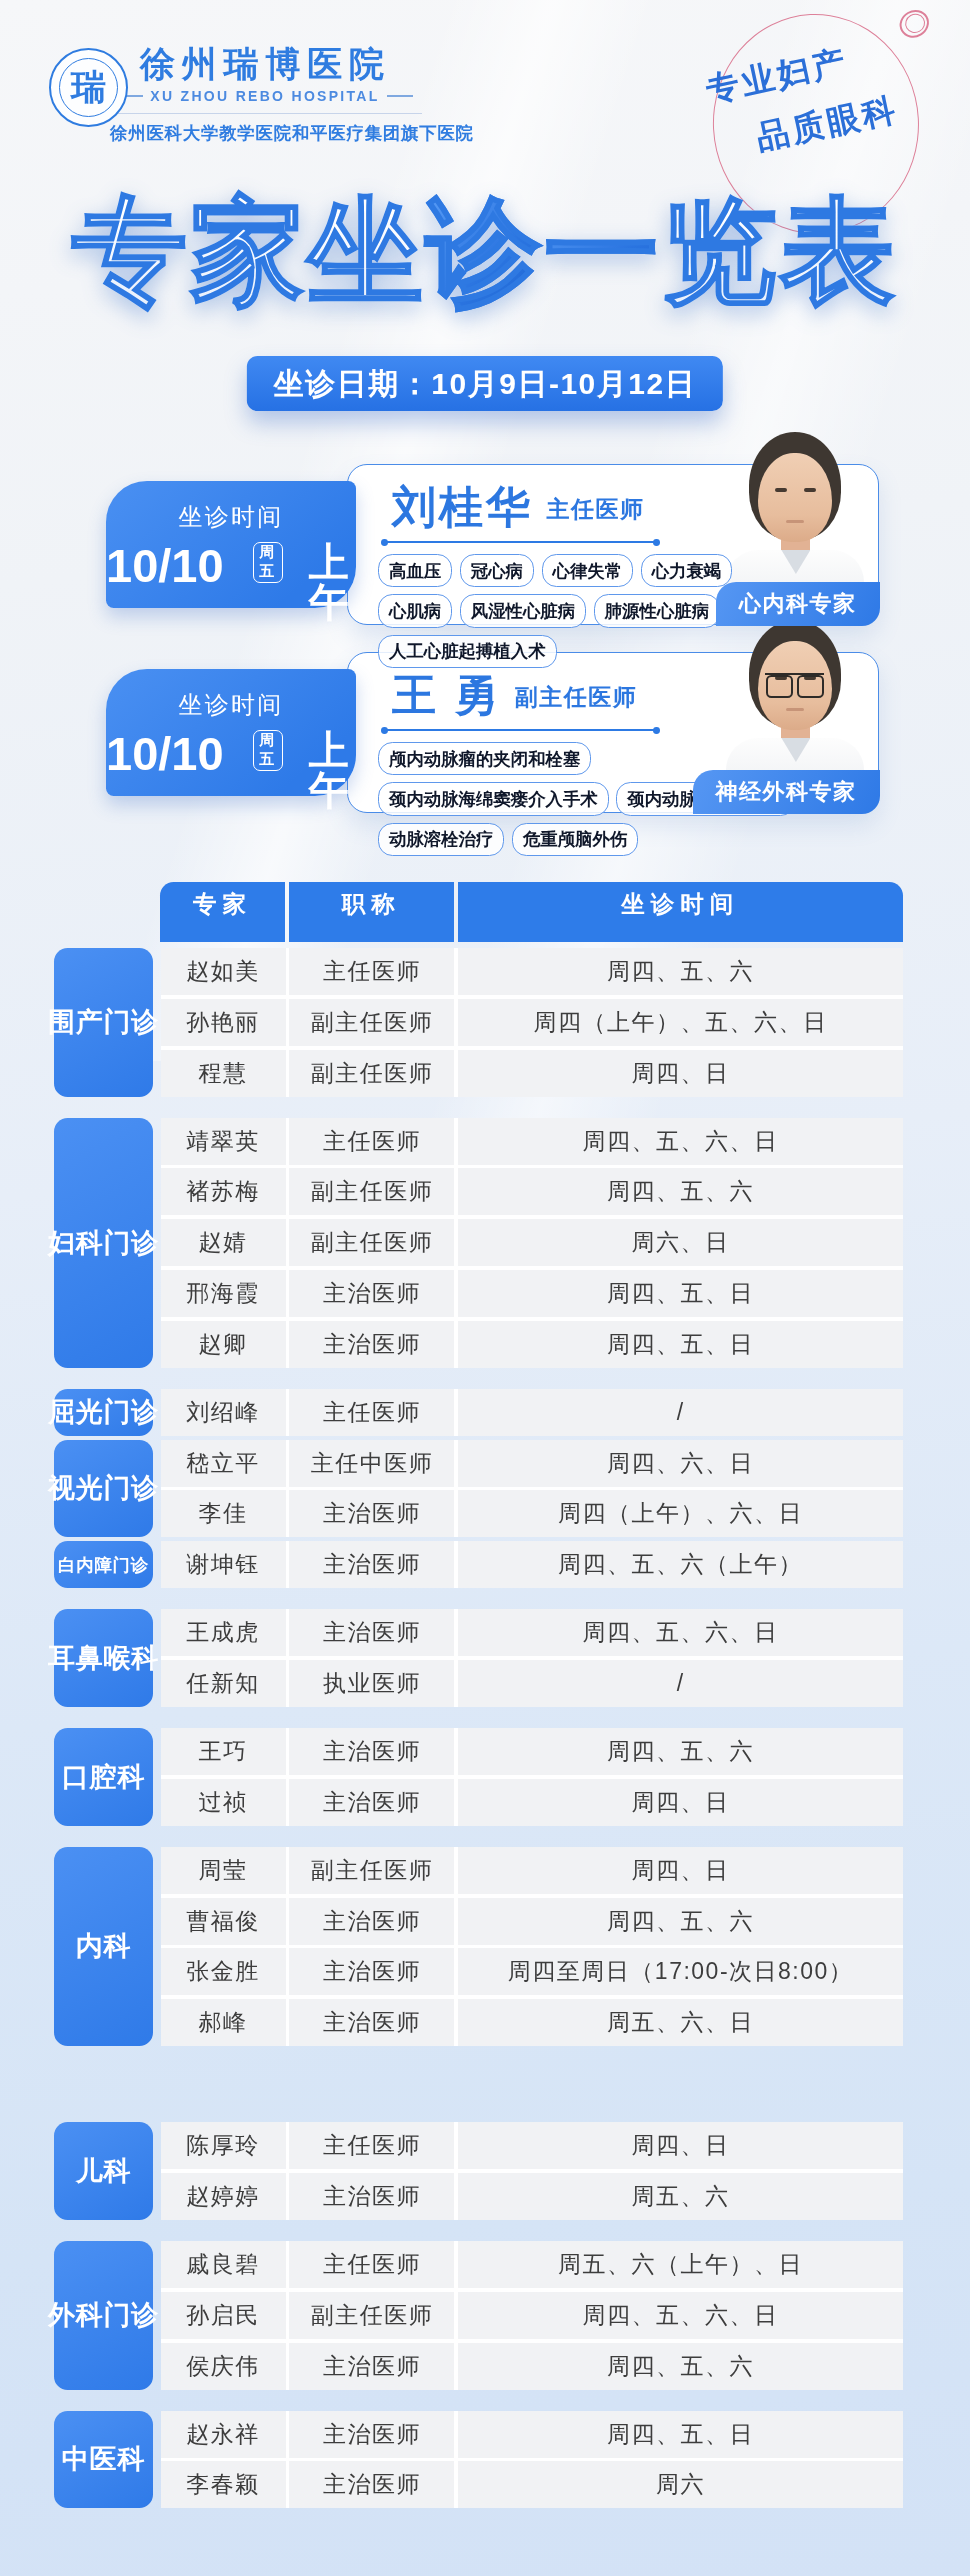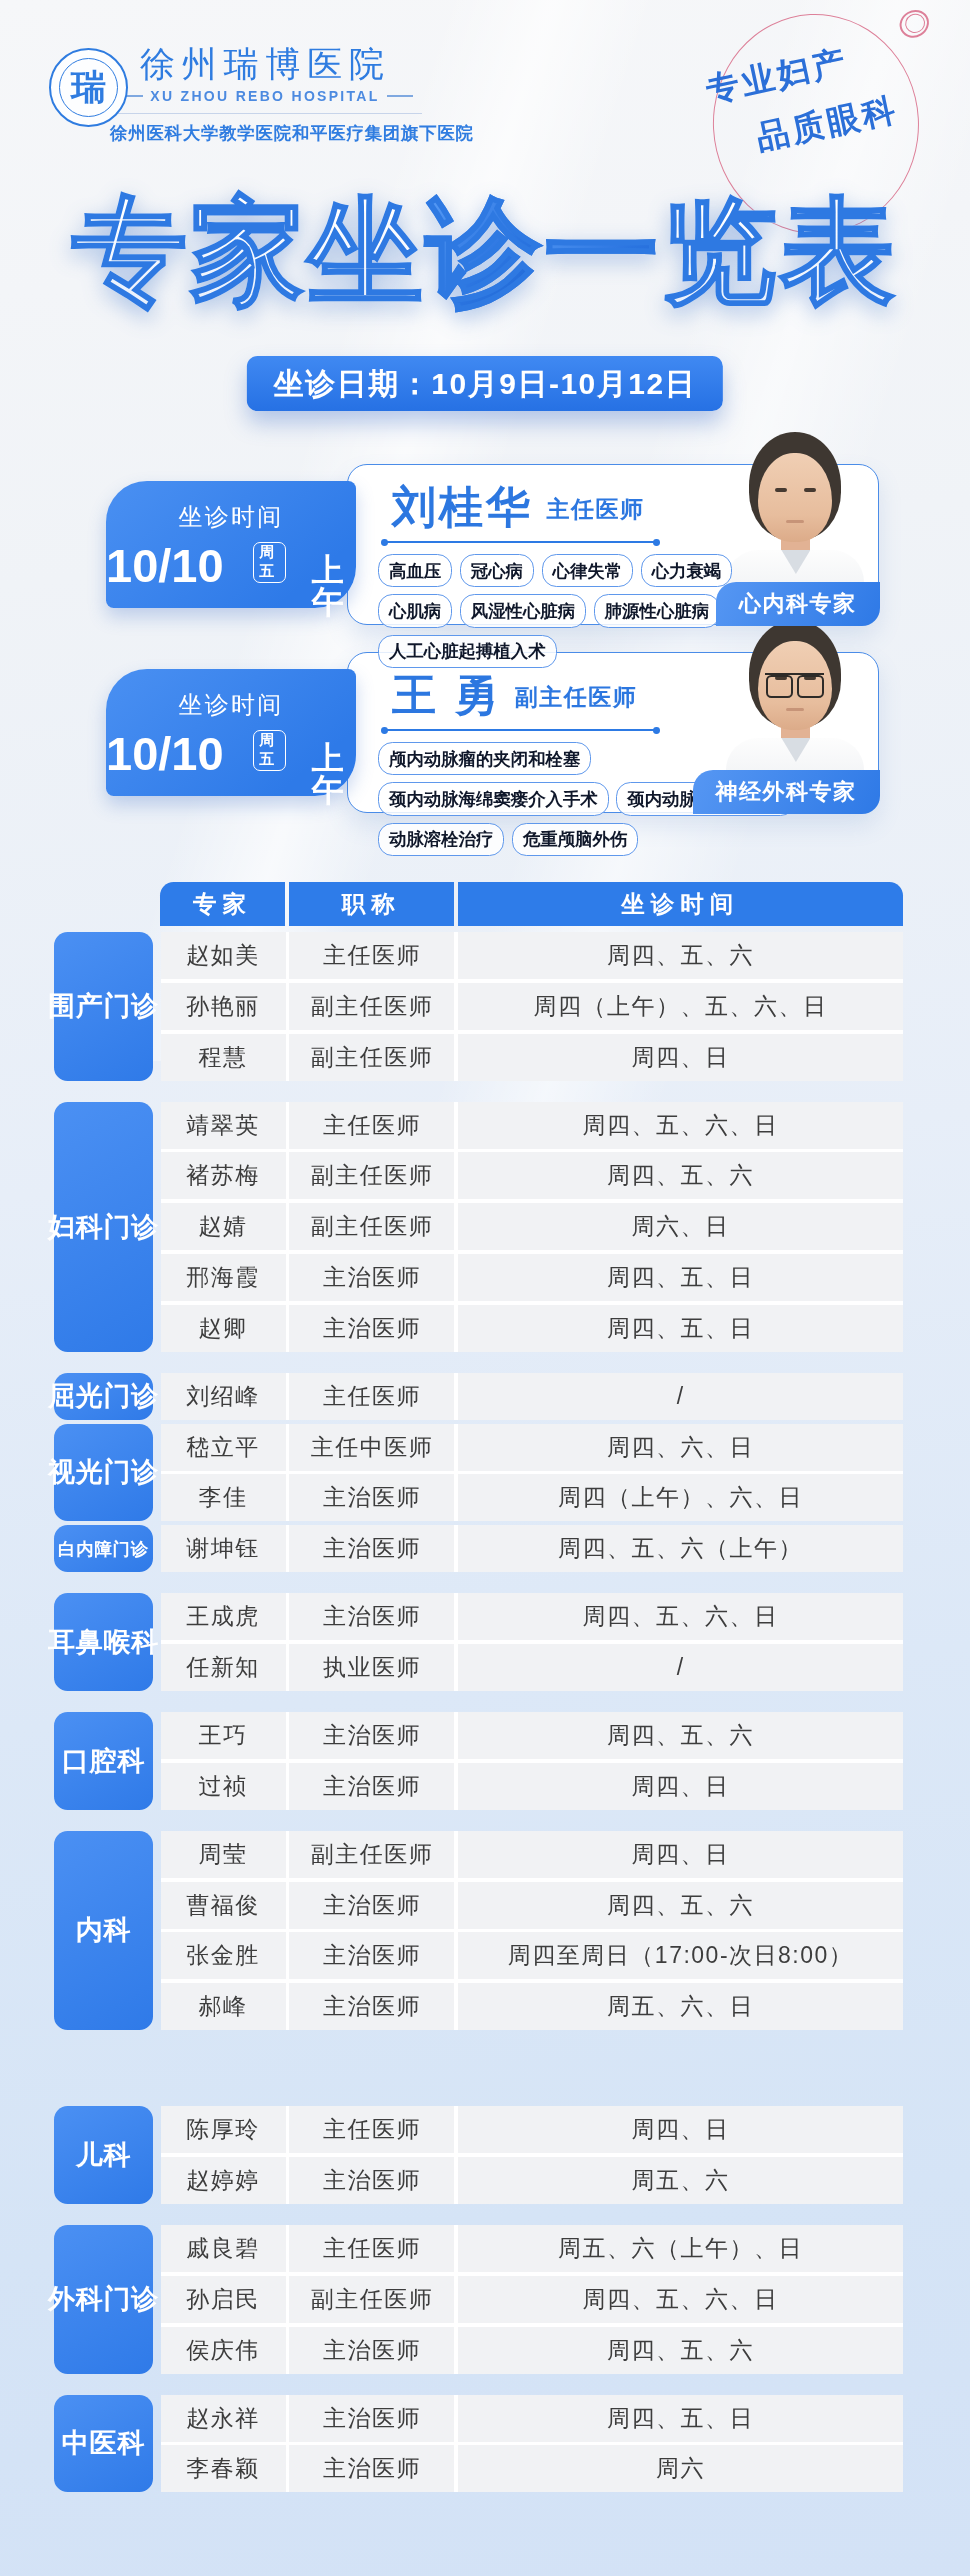--- a/index.html
+++ b/index.html
@@ -9,21 +9,21 @@
       linear-gradient(108deg, rgba(255,255,255,0) 34%, rgba(255,255,255,.65) 42%, rgba(255,255,255,0) 50%) no-repeat 0 0 / 100% 1061px,
       linear-gradient(108deg, rgba(255,255,255,0) 58%, rgba(255,255,255,.55) 66%, rgba(255,255,255,0) 75%) no-repeat 0 0 / 100% 1213px,
       linear-gradient(175deg,#f6f7f9 0%,#f0f3f7 22%,#e7eef8 45%,#dce8f7 65%,#d5e4f6 85%,#d3e2f6 100%);}
 
   
   .logo{position:absolute;left:49px;top:45px;display:flex;align-items:flex-start;}
   .seal{width:79px;height:79px;border:2.3px solid #2f7ce0;border-radius:50%;position:relative;margin-top:3px;background:#fdfeff;}
   .seal-inner{position:absolute;inset:7.6px;border:1.5px solid #2f7ce0;border-radius:50%;display:flex;align-items:center;justify-content:center;}
   .seal-char{font-size:35px;font-weight:bold;color:#2f7ce0;}
   .logo-text{margin-left:12px;width:250px;}
-  .hname{font-size:35px;font-weight:normal;color:#2f7ce0;letter-spacing:6.8px;line-height:1.1;white-space:nowrap;}
+  .hname{font-size:35px;font-weight:bold;color:#2f7ce0;letter-spacing:6.8px;line-height:1.1;white-space:nowrap;}
   .hen{display:flex;align-items:center;justify-content:center;margin-top:4.5px;color:#4c8ae0;font-size:14px;letter-spacing:2.3px;font-weight:bold;white-space:nowrap;}
   .hen .dash{flex:0 0 26px;height:1.5px;background:#7fa8e0;margin:0 7.6px;}
   .hdiv{height:0.8px;background:#c7d4ea;margin:9px 0 7.6px -30px;width:312px;}
   .hsub{font-size:17.4px;font-weight:bold;color:#2f7ce0;white-space:nowrap;margin-left:-30px;letter-spacing:0.8px;}
 
   
   .slogan{position:absolute;top:44px;right:26px;width:227px;height:167px;transform:rotate(-12deg);}
   .sl-ellipse{position:absolute;left:-3px;top:-33px;width:206px;height:220px;border:1.5px solid #dd8099;border-radius:50%;transform:rotate(9deg);}
   .sl-ring{position:absolute;right:-4.5px;top:-13.6px;width:30px;height:27px;border:2.3px solid #dd8099;border-radius:50%;transform:rotate(-18deg);}
   .sl-ring::after{content:"";position:absolute;left:3.8px;top:2.3px;width:18px;height:16.7px;border:1.5px solid #dd8099;border-radius:50%;}
@@ -45,21 +45,21 @@
   .card{position:absolute;left:0;width:773px;height:161px;}
   .card:nth-child(1){top:464px;}
   .card:nth-child(2){top:652px;}
   .card-body{position:absolute;left:241px;right:0;top:0;bottom:0;background:#ffffff;border:1.5px solid #4a8ce8;border-radius:20px;box-shadow:0 12px 23px rgba(90,130,200,.16);}
   .panel{position:absolute;left:0;top:16.7px;width:250px;height:127px;z-index:4;border-radius:41px 7.6px 41px 7.6px;
     background:linear-gradient(140deg,#4a90f2 0%,#2e7ae8 80%);color:#fff;box-shadow:0 9px 18px rgba(60,110,200,.28);}
   .p-label{margin-top:20px;text-align:center;font-size:24px;letter-spacing:2.3px;}
   .p-date-row{display:flex;justify-content:center;align-items:flex-start;margin-top:9px;gap:24px;}
   .p-date{font-size:47px;font-weight:bold;line-height:1;}
   .p-wk{border:1.5px solid #fff;border-radius:7px;font-size:15px;font-weight:bold;padding:0.8px 5.3px;margin:0 1.5px 0 5.3px;}
-  .p-ampm{font-size:32px;font-weight:bold;margin-top:12px;line-height:1;}
+  .p-ampm{font-size:40px;font-weight:bold;line-height:1;}
   .name-row{margin:20px 0 0 44px;display:flex;align-items:flex-end;}
   .dname{font-size:44px;font-weight:bold;color:#2c77e0;letter-spacing:3px;line-height:1;}
   .dtitle{font-size:23px;font-weight:bold;color:#2c77e0;margin:0 0 4.5px 13.6px;letter-spacing:1.5px;}
   .divider{position:relative;margin:12px 0 10.6px 36px;width:273px;height:2.3px;background:#2d7ae4;border-radius:1.5px;}
   .divider::before,.divider::after{content:"";position:absolute;top:-2.3px;width:6.8px;height:6.8px;border-radius:50%;background:#2d7ae4;}
   .divider::before{left:-3px;}
   .divider::after{right:-3px;}
   .tags{margin-left:30px;width:436px;display:flex;flex-wrap:wrap;gap:6.8px 7.6px;position:relative;z-index:3;}
   .tag{border:1.5px solid #5f98ec;border-radius:14.4px;color:#0f172a;font-size:17.4px;font-weight:bold;padding:3.8px 10px;white-space:nowrap;background:rgba(255,255,255,.85);}
   .badge{position:absolute;right:-1.5px;bottom:-1.5px;z-index:5;background:linear-gradient(120deg,#5697f3,#2e79e6);color:#fff;font-size:22px;font-weight:bold;letter-spacing:1.5px;padding:6.8px 23px;border-radius:20px 0 18px 0;}
@@ -75,21 +75,21 @@
   .p-coat::before{content:"";position:absolute;left:55px;top:0;width:29px;height:24px;background:#d8dde3;clip-path:polygon(0 0,100% 0,50% 100%);}
   .p-glasses{left:42px;top:55px;width:59px;height:21px;border-top:2.3px solid #2e2b28;display:none;}
   .p-glasses::before,.p-glasses::after{content:"";position:absolute;top:0;width:23px;height:19px;border:2.3px solid #2e2b28;border-radius:5.3px;}
   .p-glasses::before{left:0.8px;}
   .p-glasses::after{right:0.8px;}
   .card:nth-child(2) .p-glasses{display:block;}
 
   
   .schedule{position:absolute;left:54px;top:882px;width:849px;}
   .thead{display:flex;gap:3.8px;margin-left:106px;width:743px;margin-bottom:6px;}
-  .hcell{height:44px;line-height:44px;background:#2e7ce9;color:#fff;font-size:23.5px;font-weight:bold;text-align:center;letter-spacing:6px;}
+  .hcell{height:60px;line-height:44px;background:#2e7ce9;color:#fff;font-size:23.5px;font-weight:bold;text-align:center;letter-spacing:6px;}
   .hc0{width:125px;border-radius:13.6px 0 0 0;}
   .hc1{width:165px;}
   .hc2{flex:1;border-radius:0 13.6px 0 0;}
   .blocks{display:flex;flex-direction:column;gap:21px;}
   .blocks .block:nth-child(7){margin-top:55px;}
   .block{display:flex;flex-direction:column;gap:3.8px;}
   .group{display:flex;gap:7.6px;}
   .dept{width:99px;background:linear-gradient(150deg,#4b90f3,#2f7ae8);border-radius:13.6px;color:#fff;font-weight:bold;font-size:27px;display:flex;align-items:center;justify-content:center;letter-spacing:0.8px;white-space:nowrap;}
   .dept.small{font-size:17.4px;}
   .group-rows{flex:1;display:flex;flex-direction:column;gap:3.8px;background:#ffffff;}

